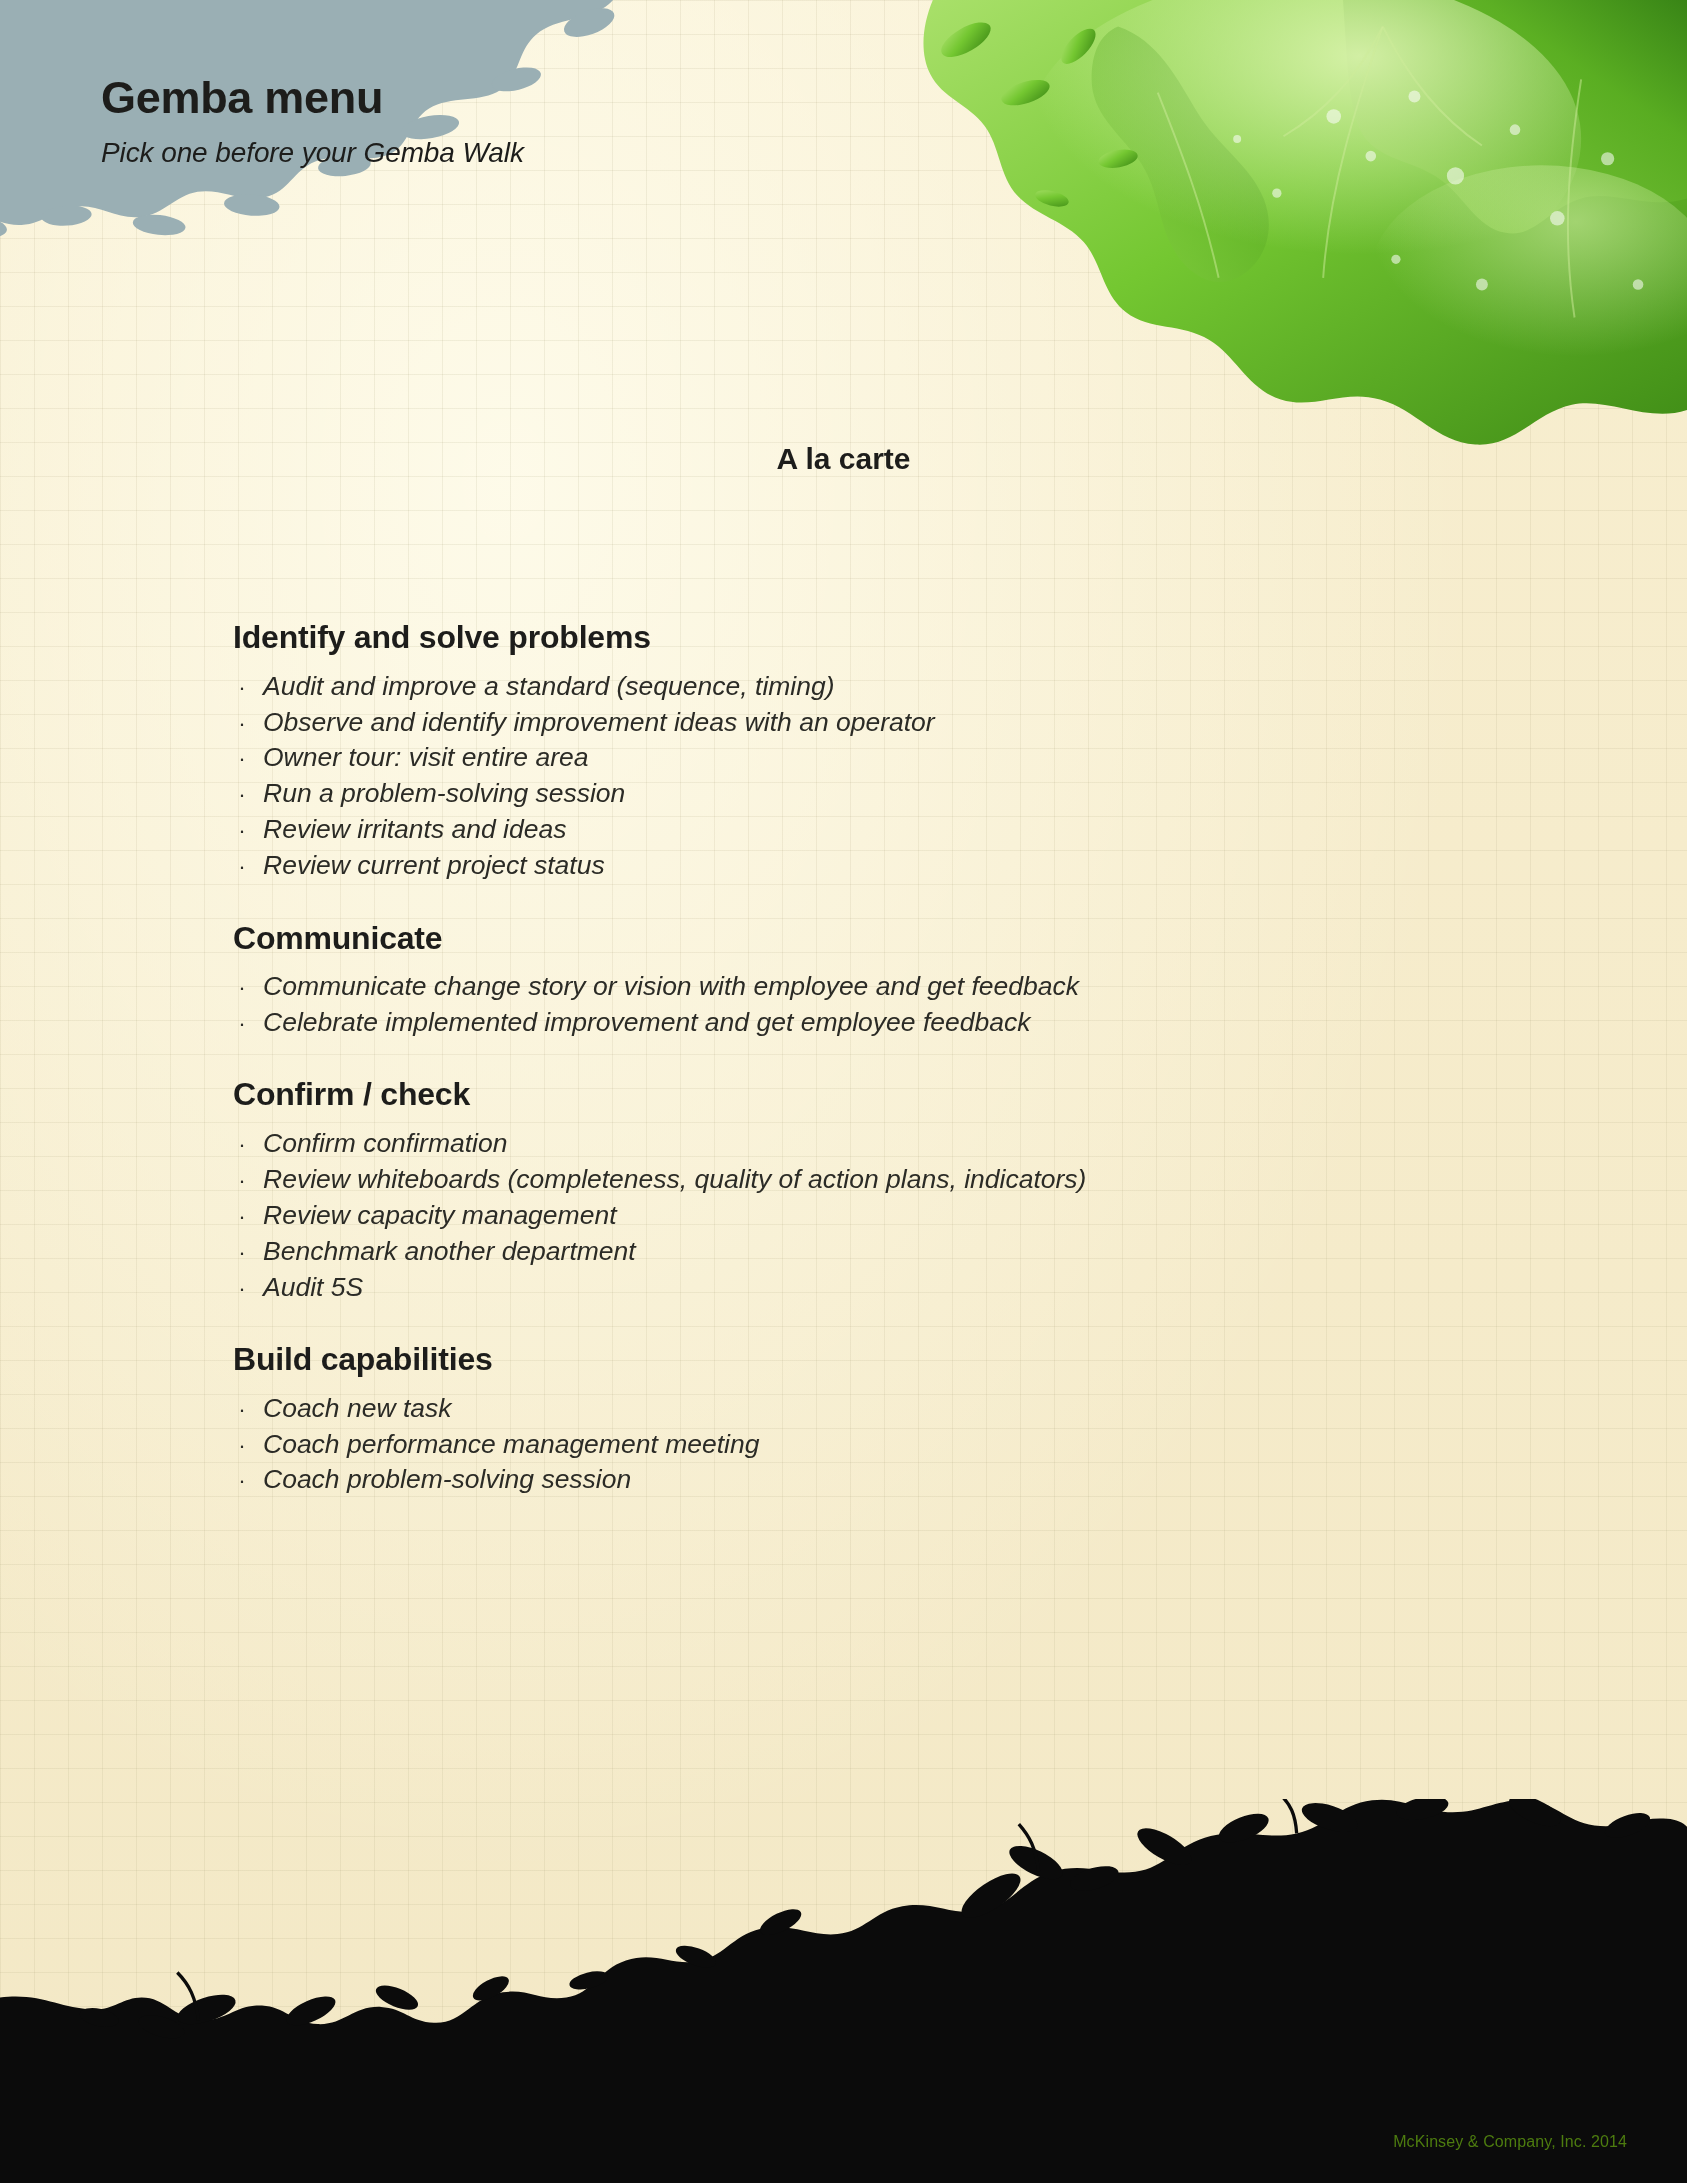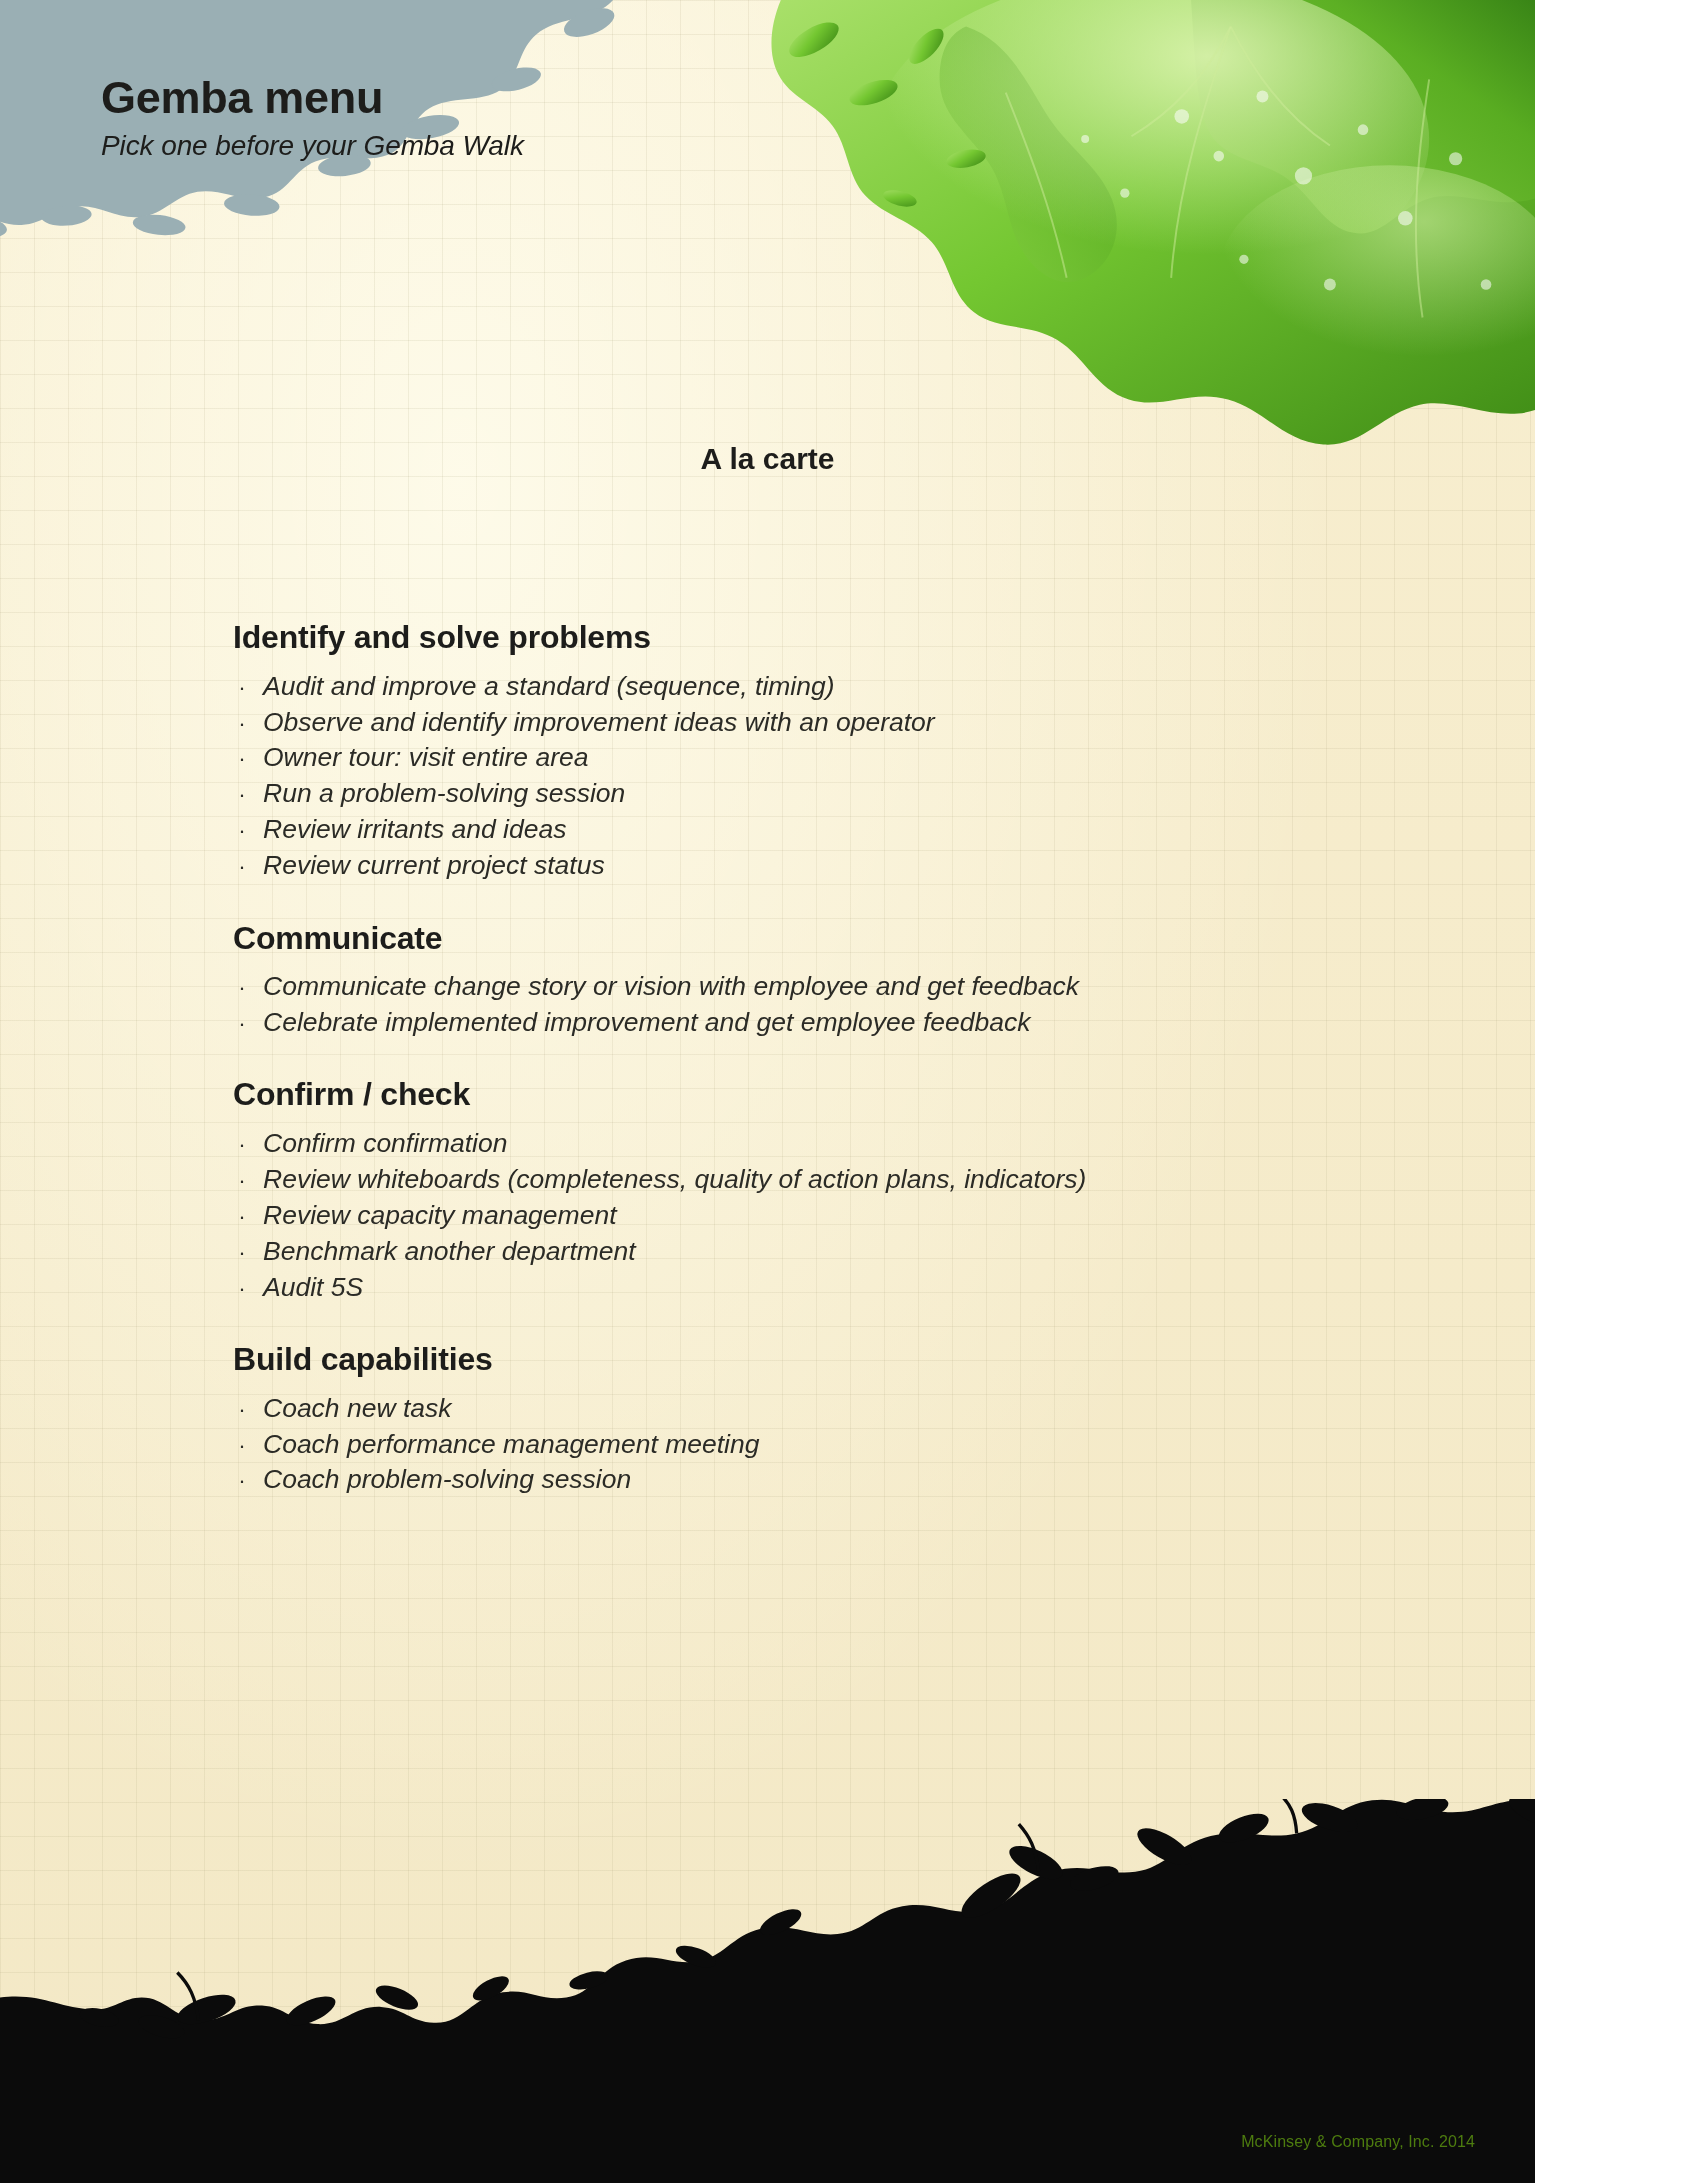--- a/index.html
+++ b/index.html
@@ -9,21 +9,21 @@
   }
   body {
     width: 1687px;
     height: 2183px;
     font-family: "Liberation Sans", sans-serif;
     overflow: hidden;
   }
 
   .page {
     position: relative;
-    width: 1535px;
+    width: 1687px;
     height: 2183px;
     background: #f5eac8;
     overflow: hidden;
   }
 
   
   .grid-overlay {
     position: absolute;
     inset: 0;
     background-image:
@@ -82,21 +82,21 @@
     z-index: 6;
   }
   .doc-title {
     font-size: 45px;
     font-weight: bold;
     color: #1d1d1b;
     letter-spacing: -0.3px;
     line-height: 1.06;
   }
   .doc-subtitle {
-    margin-top: 8px;
+    margin-top: 15px;
     font-size: 28px;
     font-style: italic;
     color: #1d1d1b;
     letter-spacing: -0.1px;
   }
 
   .section-title {
     position: absolute;
     left: 0;
     right: 0;

